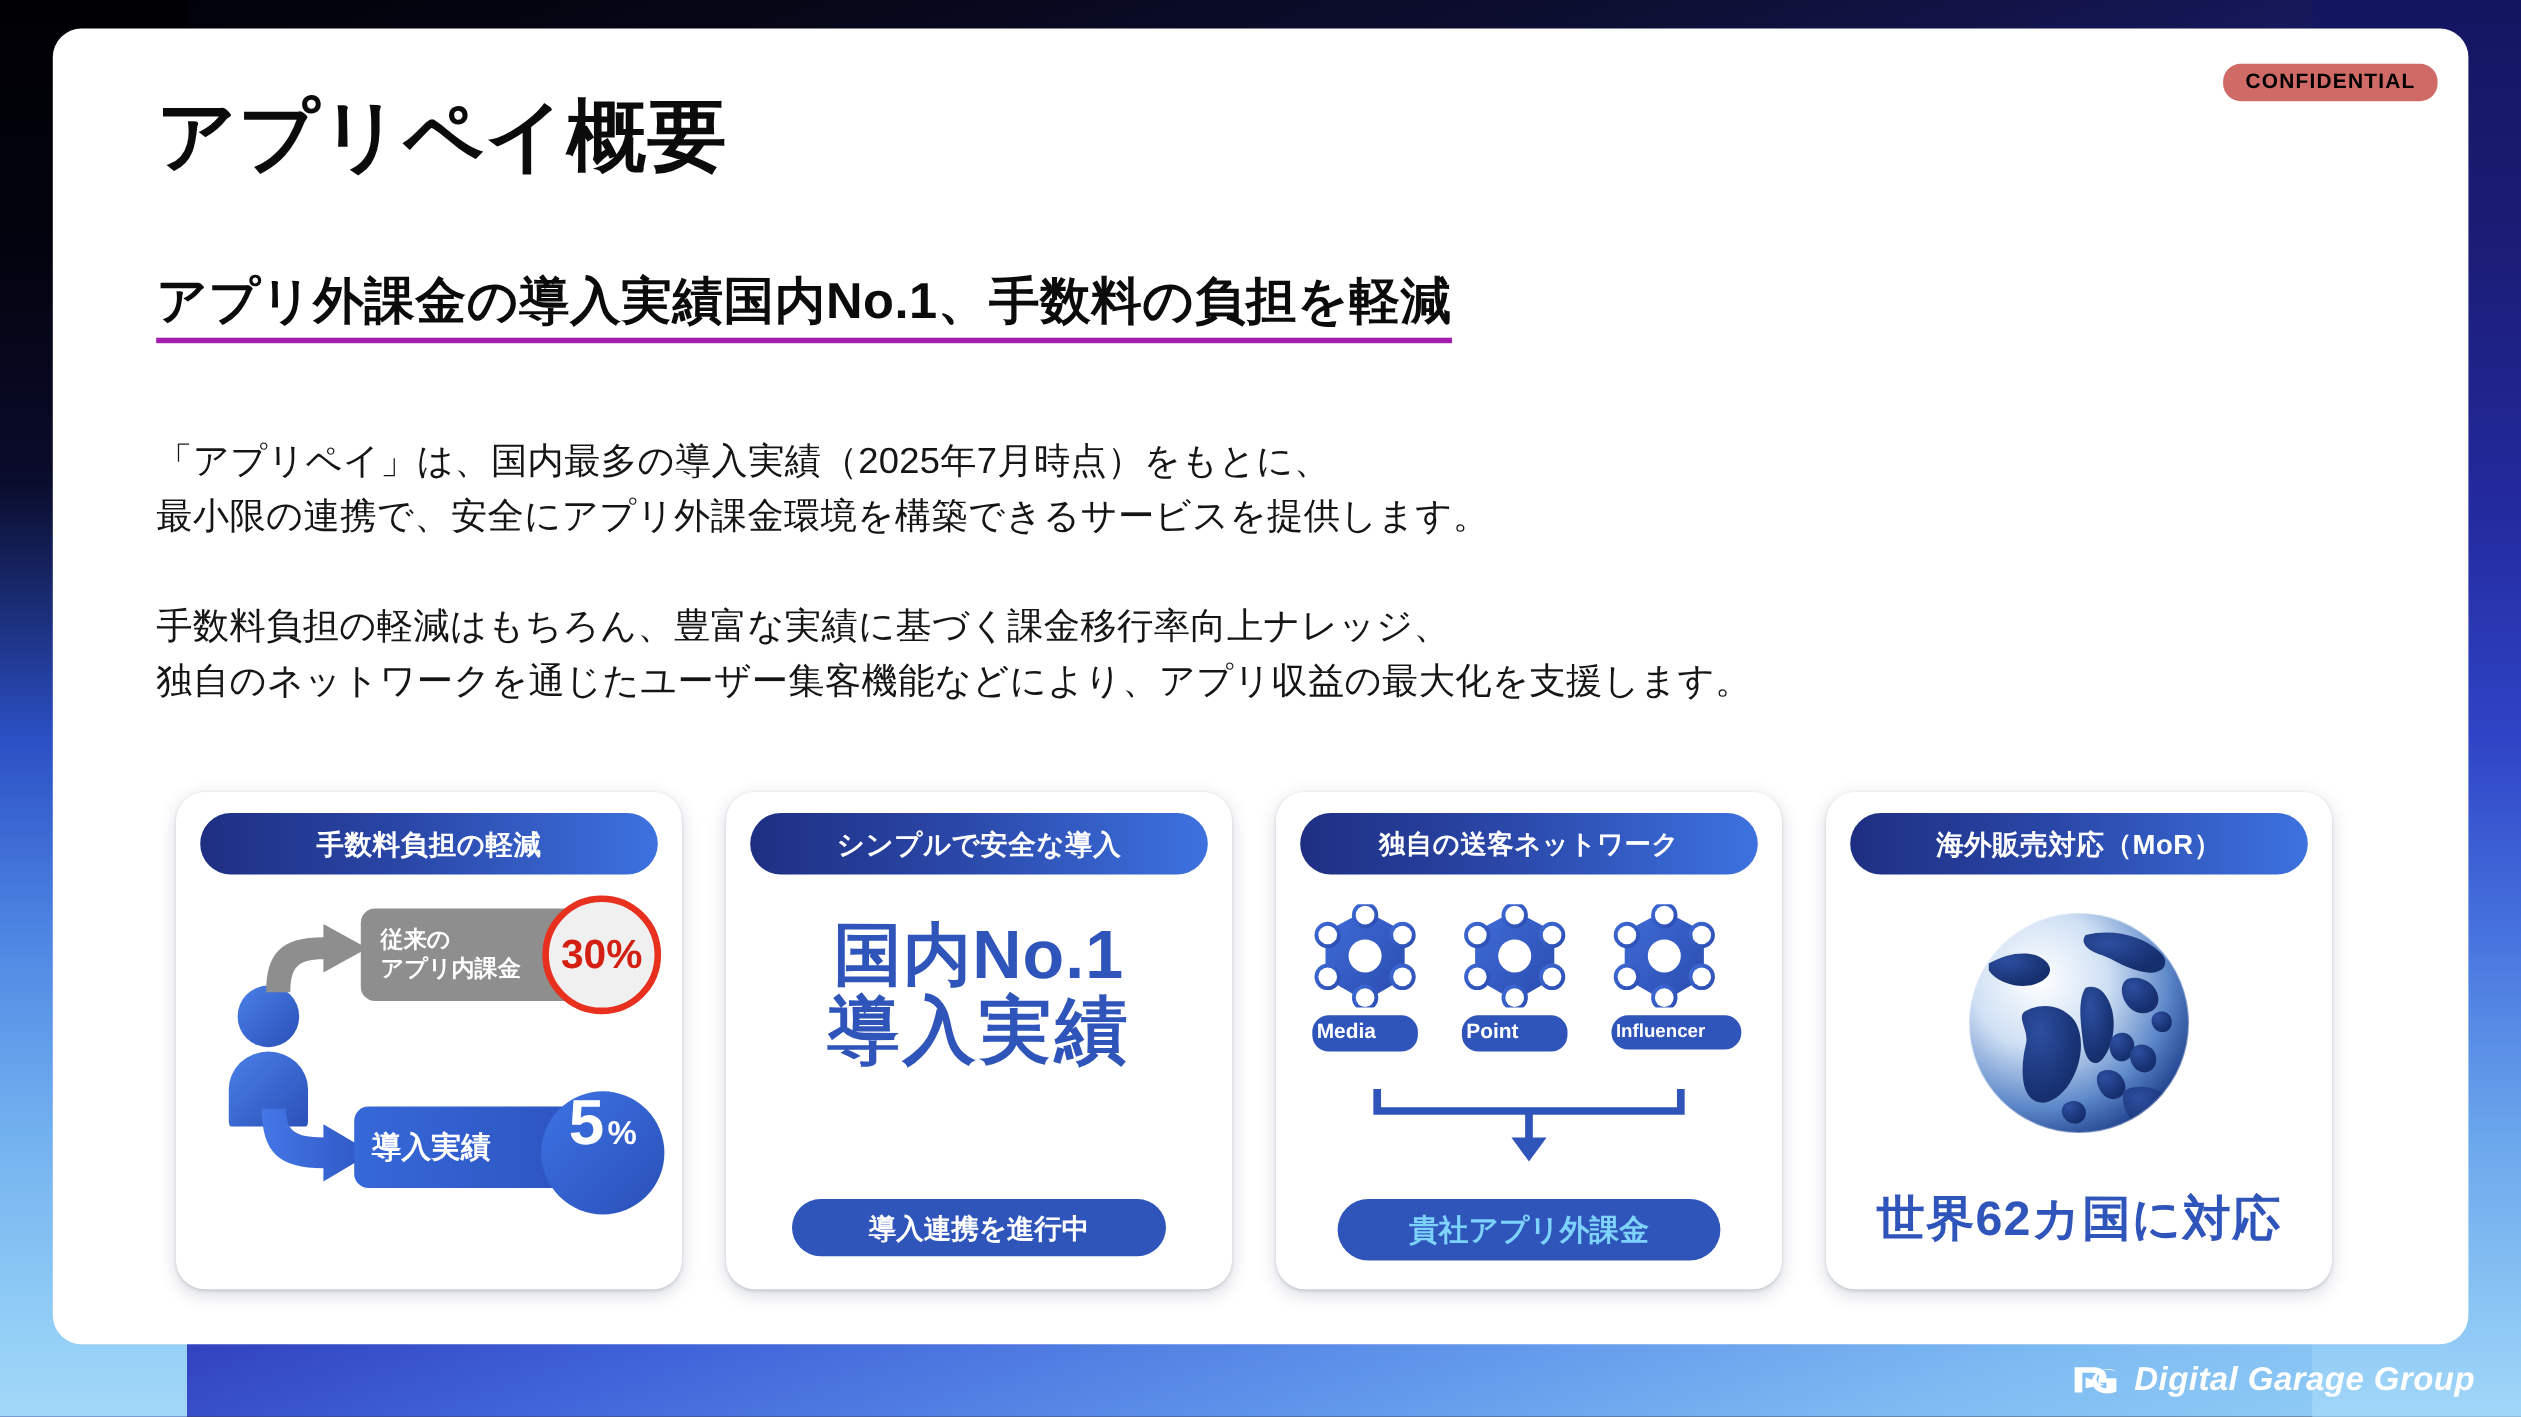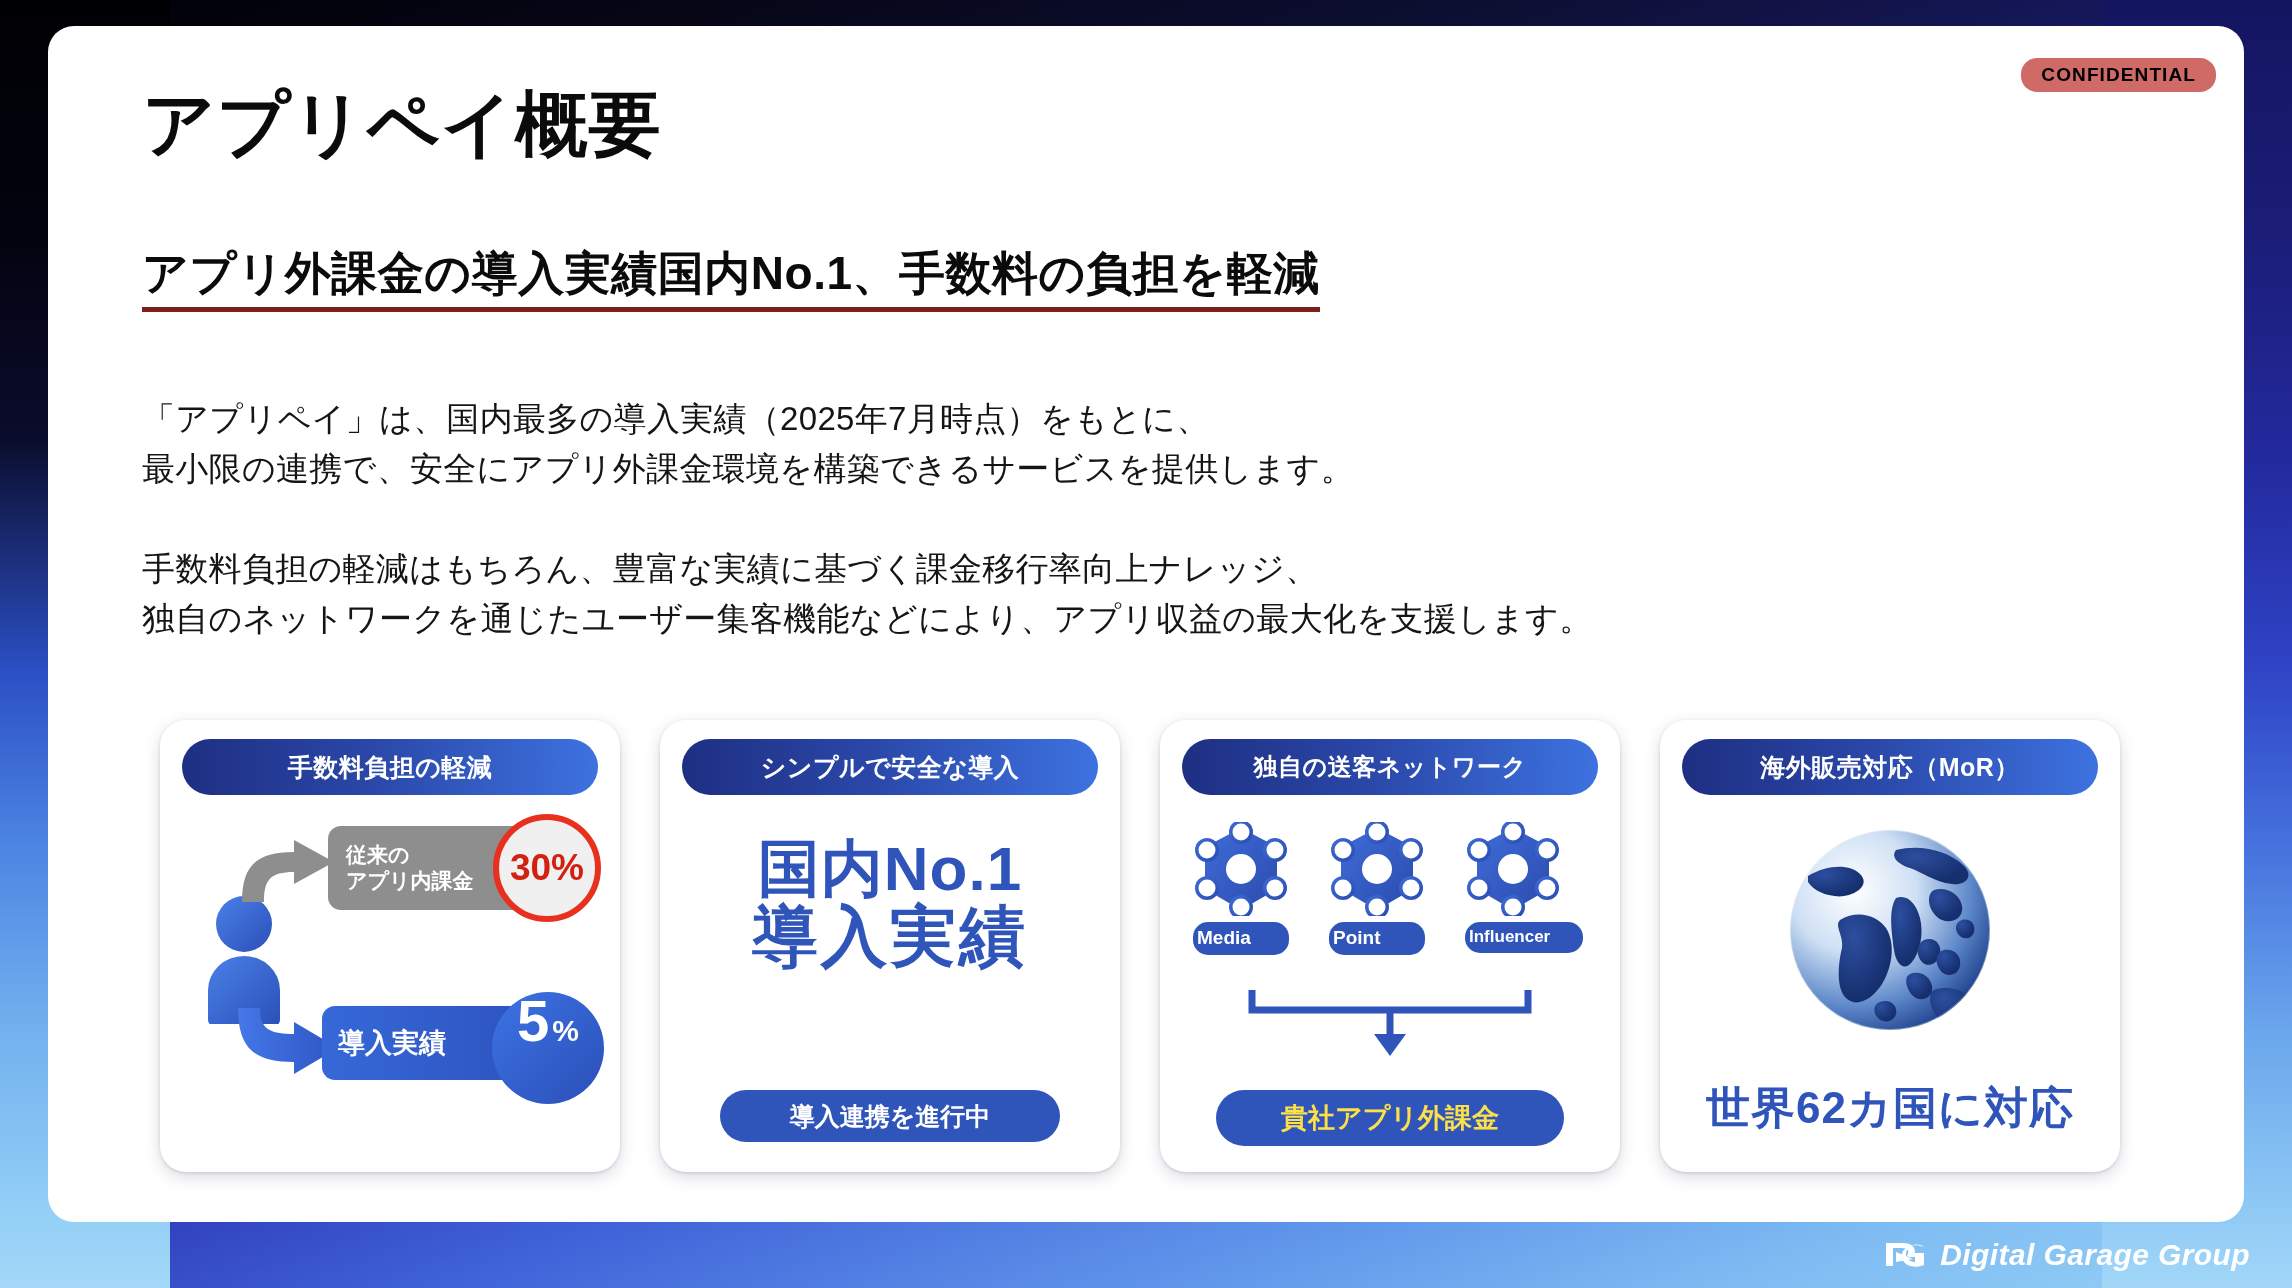--- a/index.html
+++ b/index.html
@@ -62,21 +62,21 @@
   
   #page-title {
     position:absolute; left:94px; top:62px;
     font-size:72px; font-weight:bold; color:#0b0b0b;
     letter-spacing:1px; line-height:1;
   }
   #subtitle {
     position:absolute; left:94px; top:222px;
     font-size:46px; font-weight:bold; color:#0b0b0b;
     letter-spacing:0.5px; line-height:1.1;
-    border-bottom:5px solid #7f1d1d;
+    border-bottom:5px solid #a21caf;
     padding-bottom:8px;
   }
 
   
   .para {
     position:absolute; left:94px;
     font-size:33px; color:#151515; line-height:1.52;
     letter-spacing:0.3px;
   }
   #para1 { top:368px; }
@@ -190,21 +190,21 @@
     display:inline-block; min-width:96px;
   }
   .node.influencer .pill { font-size:17px; min-width:118px; }
   #c3-connector {
     position:absolute; left:0; right:0; top:268px; height:72px;
   }
   #c3-foot {
     position:absolute; left:56px; right:56px; bottom:26px;
     height:56px; border-radius:28px;
     background:#2f55bb;
-    color:#fde047; font-weight:bold; font-size:27px;
+    color:#7dd3fc; font-weight:bold; font-size:27px;
     display:flex; align-items:center; justify-content:center;
   }
 
   
   #c4-globe {
     position:absolute; left:0; right:0; top:104px;
     display:flex; justify-content:center;
   }
   #c4-foot {
     position:absolute; left:0; right:0; bottom:34px;

